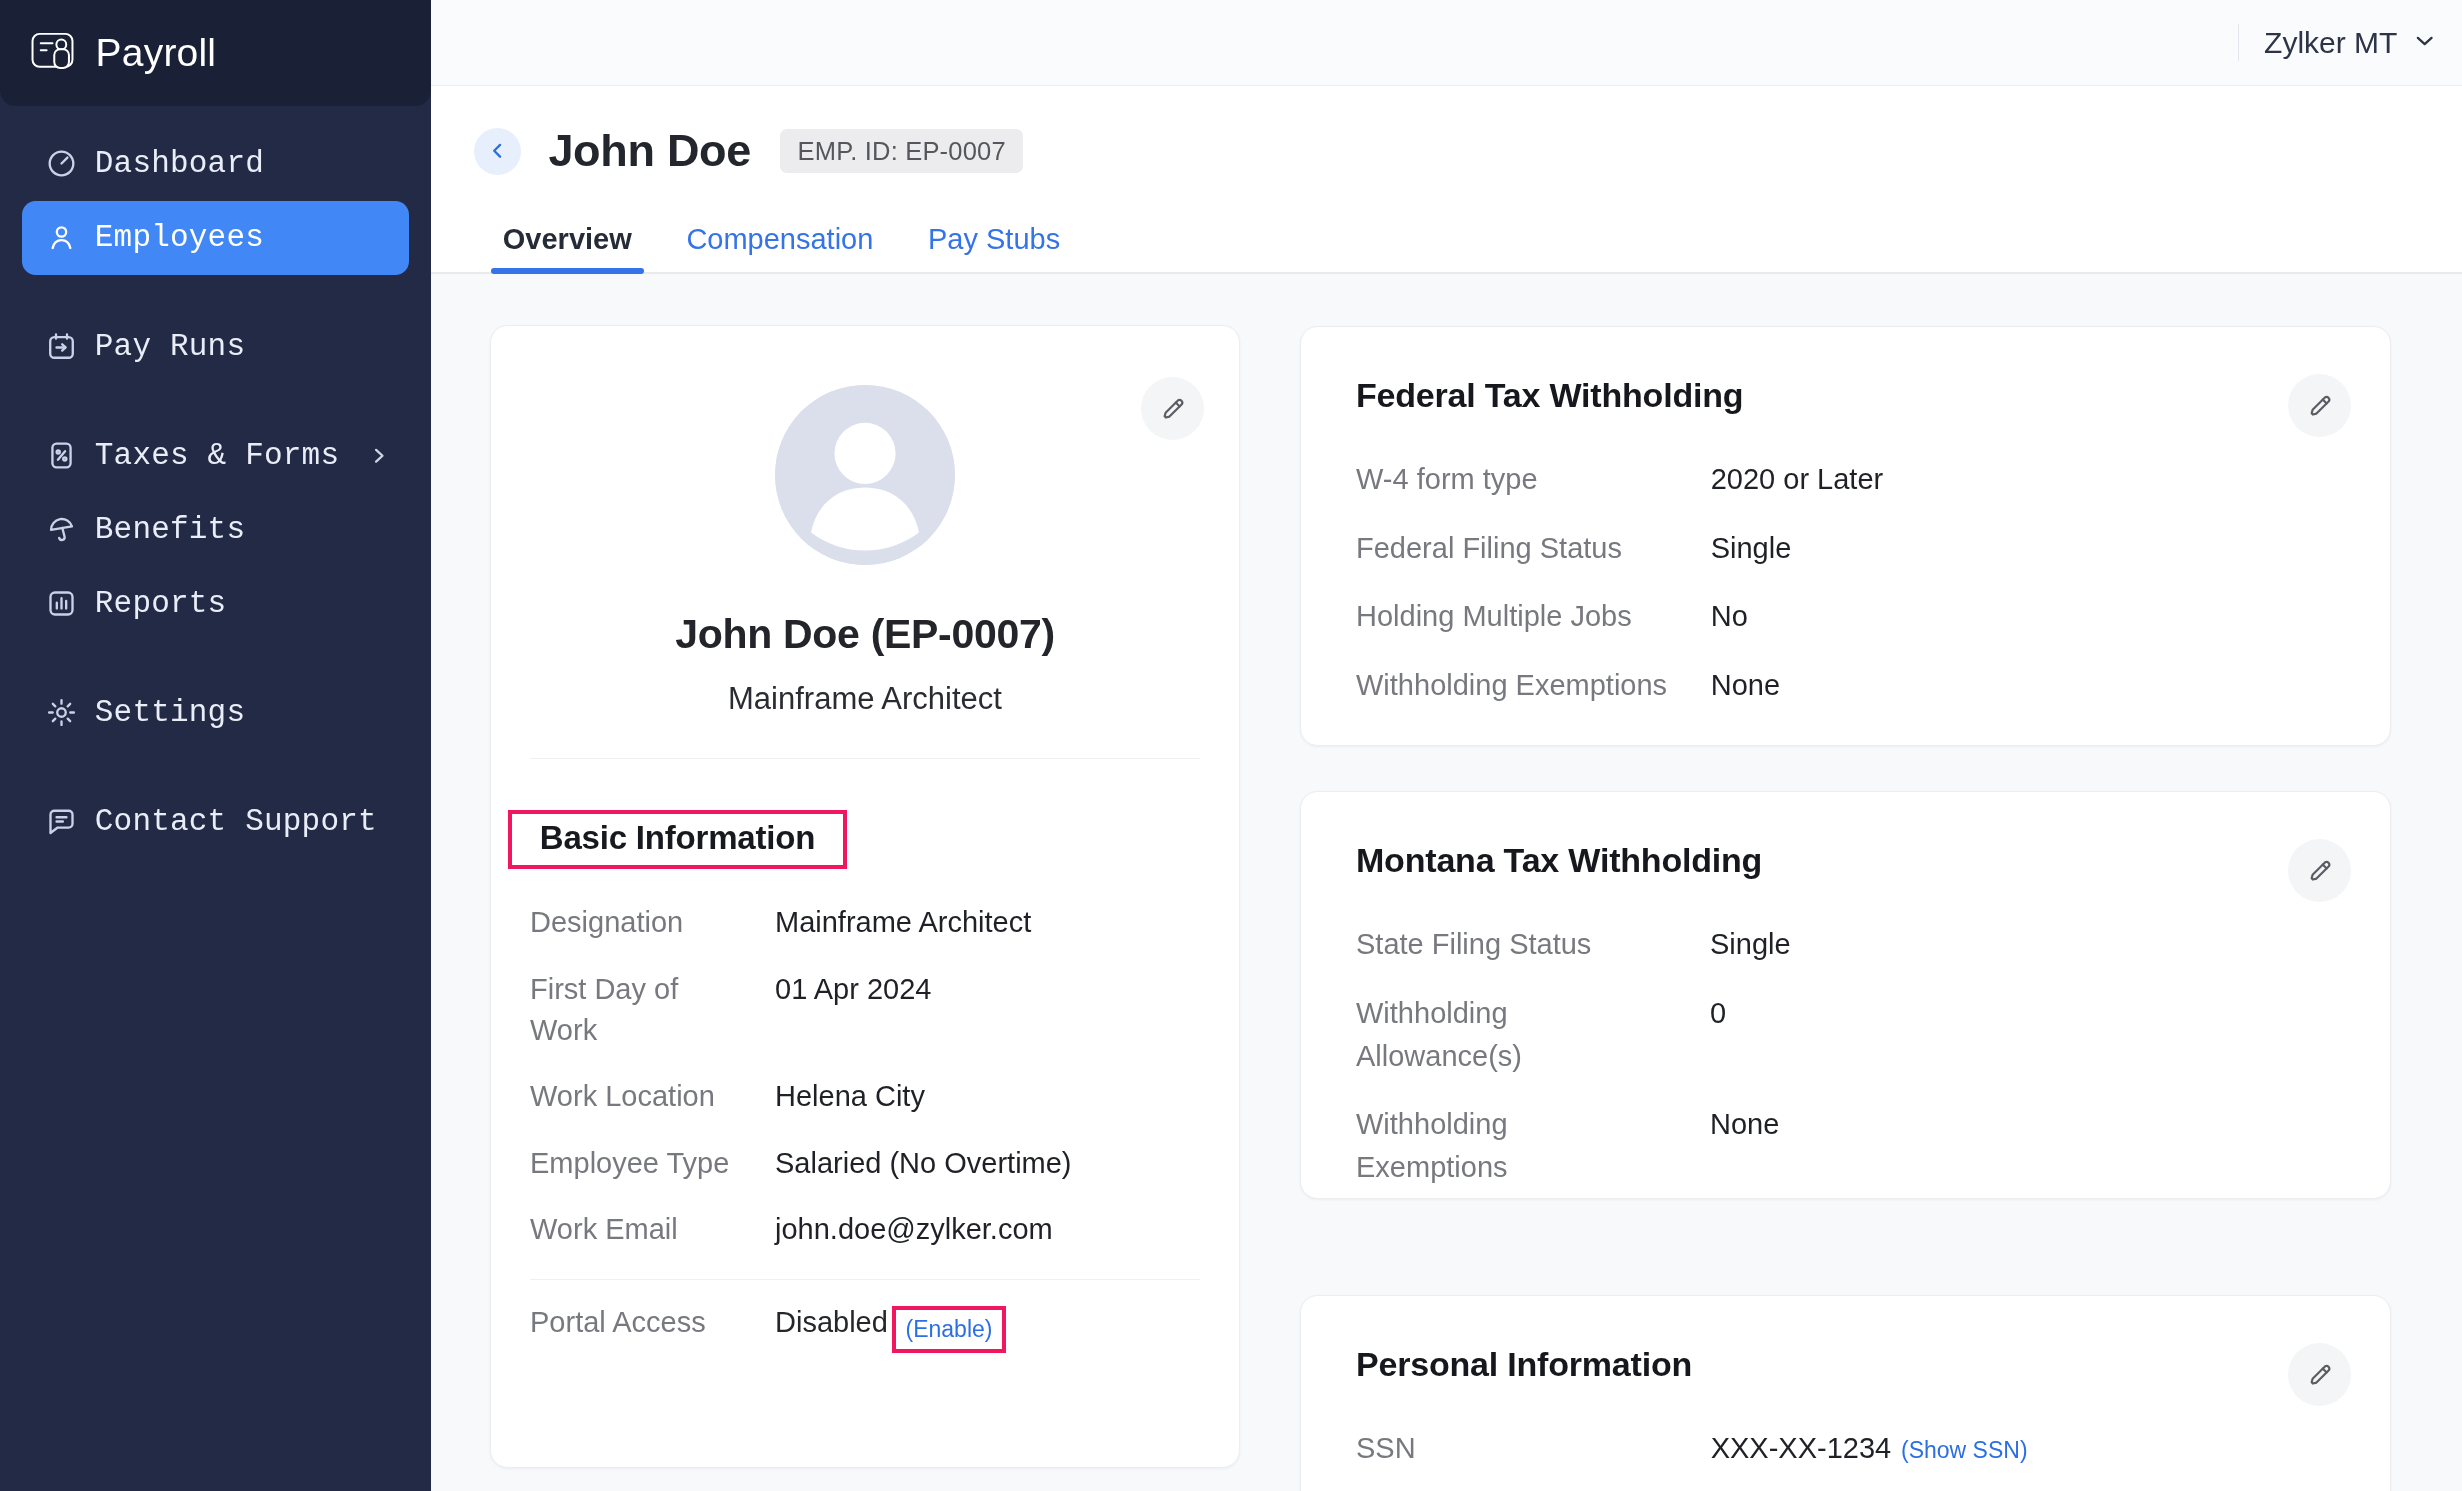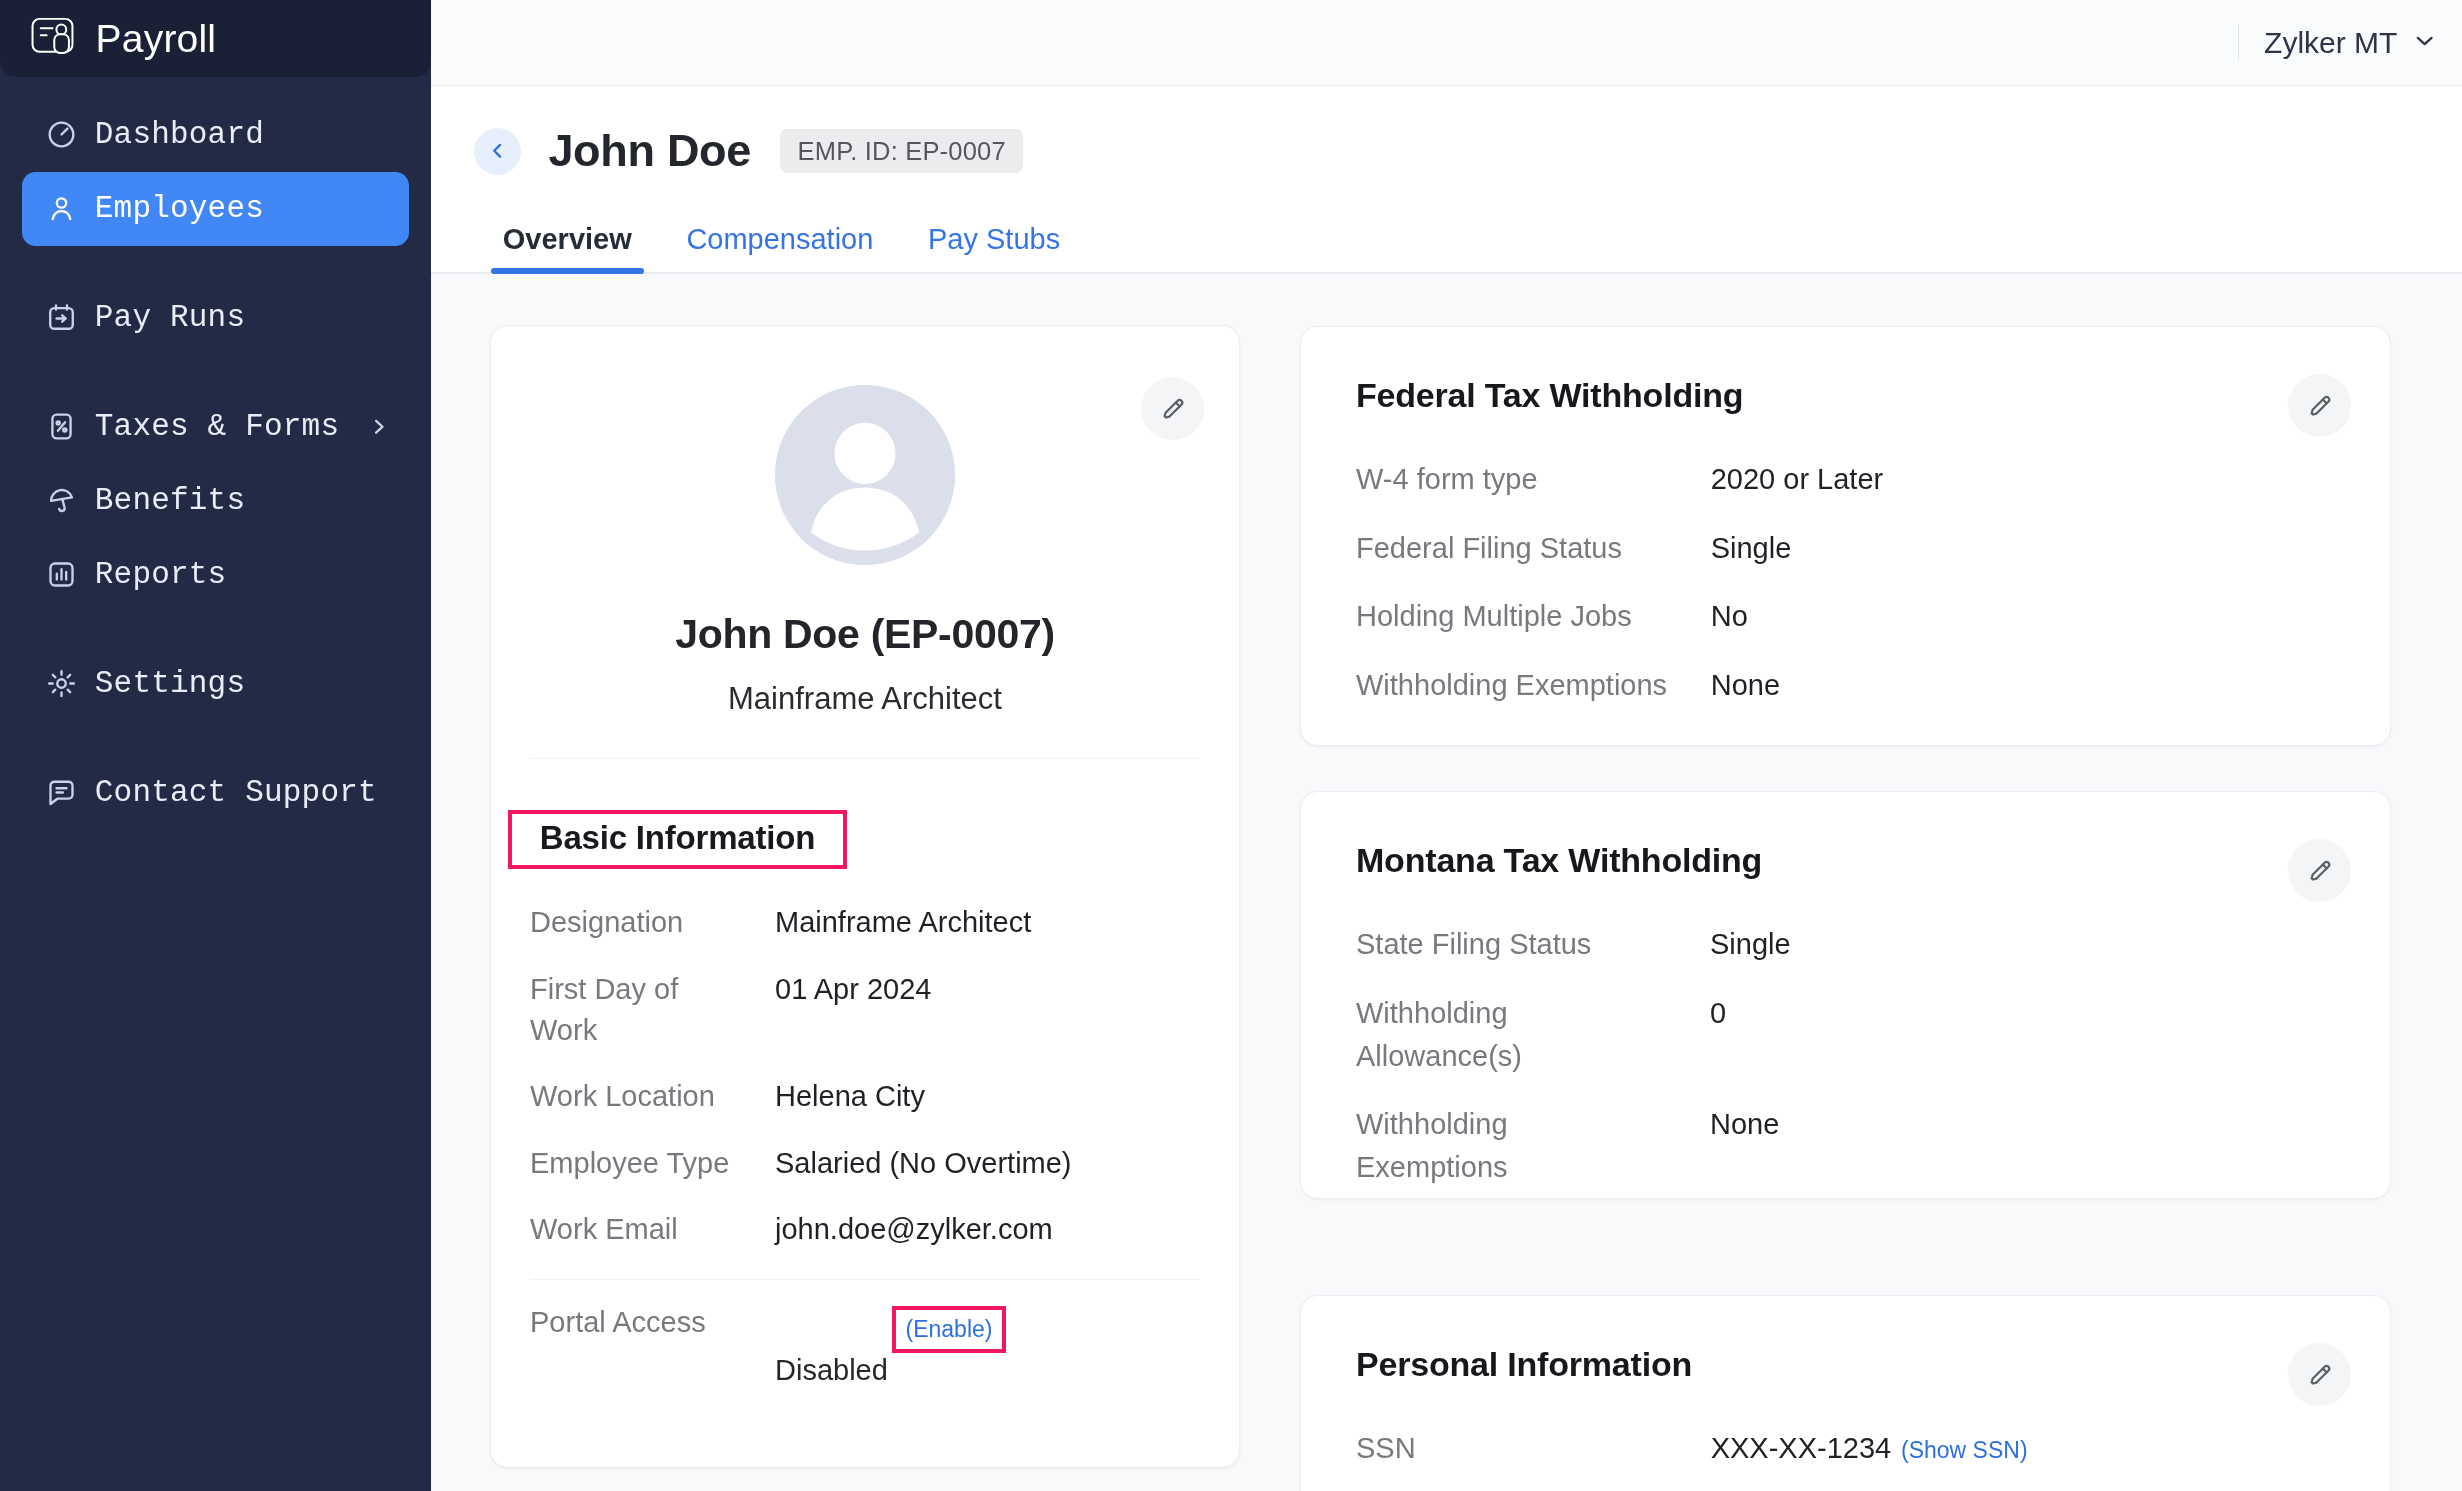--- a/index.html
+++ b/index.html
@@ -2,21 +2,21 @@
 <html><head>
 <meta charset="utf-8">
 <style>
   * { margin:0; padding:0; box-sizing:border-box; }
   html,body { width:2462px; height:1492px; overflow:hidden; }
   body { font-family:"Liberation Sans","DejaVu Sans",sans-serif; background:#fff; color:#1f2126; }
   #app { position:relative; width:2462px; height:1492px; overflow:hidden; }
 
   
   #sidebar { position:absolute; left:0; top:0; width:431px; height:1492px; background:#232A45; z-index:5; }
-  #logo-strip { height:77px; background:#1A2036; border-radius:0 0 15.7px 15.7px; display:flex; align-items:center; padding-left:29px; gap:19.6px; }
+  #logo-strip { height:106px; background:#1A2036; border-radius:0 0 15.7px 15.7px; display:flex; align-items:center; padding-left:29px; gap:19.6px; }
   #logo-strip svg { width:47px; height:47px; stroke:#fff; fill:none; stroke-width:1.7; stroke-linecap:round; stroke-linejoin:round; }
   .logo-text { color:#fff; font-size:39px; font-weight:500; letter-spacing:0.2px; }
   #nav { padding-top:20.6px; display:flex; flex-direction:column; }
   .nav-item { position:relative; height:74px; margin:0 21.6px; display:flex; align-items:center; padding-left:23.5px; gap:16.7px; border-radius:13.7px; cursor:pointer;font-family:Liberation Mono, monospace; }
   .nav-item .ic { width:33px; height:33px; flex:0 0 33px; color:#c9d2e6; }
   .nav-item .ic svg { width:33px; height:33px; stroke:currentColor; fill:none; stroke-width:1.7; stroke-linecap:round; stroke-linejoin:round; }
   .nav-item .lbl { font-size:31px; color:#e9edf7; letter-spacing:0.2px; white-space:nowrap; }
   .nav-item.active { background:#4187F5; }
   .nav-item.active .ic { color:#fff; }
   .nav-item.active .lbl { color:#fff; font-weight:500; }
@@ -64,21 +64,21 @@
   .profile-divider { margin-top:40px; height:1px; background:#EEF0F3; }
   .section-heading-box { display:inline-block; margin:51px 0 0 -21.6px; border:4.9px solid #F1175F; padding:5.9px 27.4px 7.8px; }
   .section-heading { font-size:33px; font-weight:600; color:#17191E; letter-spacing:-0.2px;text-align:right; }
   .rows { margin-top:33px; }
   .row { display:flex; margin-bottom:25.5px; }
   .row .label { flex:0 0 206px; font-size:29px; line-height:41px; color:#77797E; }
   .row .value { margin-left:39px; font-size:29px; line-height:41px; color:#1F2126; }
   .portal-divider { margin-top:29px; height:1px; background:#EEF0F3; }
   .portal-row { margin-top:25.5px; display:flex; align-items:flex-start; }
   .portal-row .label { flex:0 0 206px; font-size:29px; color:#77797E; }
-  .portal-status { margin-left:39px; font-size:29px; color:#25272B;margin-top:48px; }
+  .portal-status { margin-left:39px; font-size:29px; color:#25272B; }
   .enable-box { display:inline-block; margin-left:3.9px; border:4.9px solid #F1175F; padding:5.9px 9.8px; }
   .link-blue { color:#2B6FE3; font-size:23px; cursor:pointer; text-decoration:none; }
 
   
   .card-pad { padding:45px 55px 0; }
   .card-title { font-size:34px; font-weight:600; color:#16181D; line-height:47px; letter-spacing:-0.2px; }
   .rows-wide { margin-top:39px; }
   .rows-wide .row .label { flex:0 0 338px; line-height:43px; }
   .rows-wide .row .value { margin-left:16.7px; line-height:43px; }
   #state-card .rows-wide .row .label { flex:0 0 274px; }

